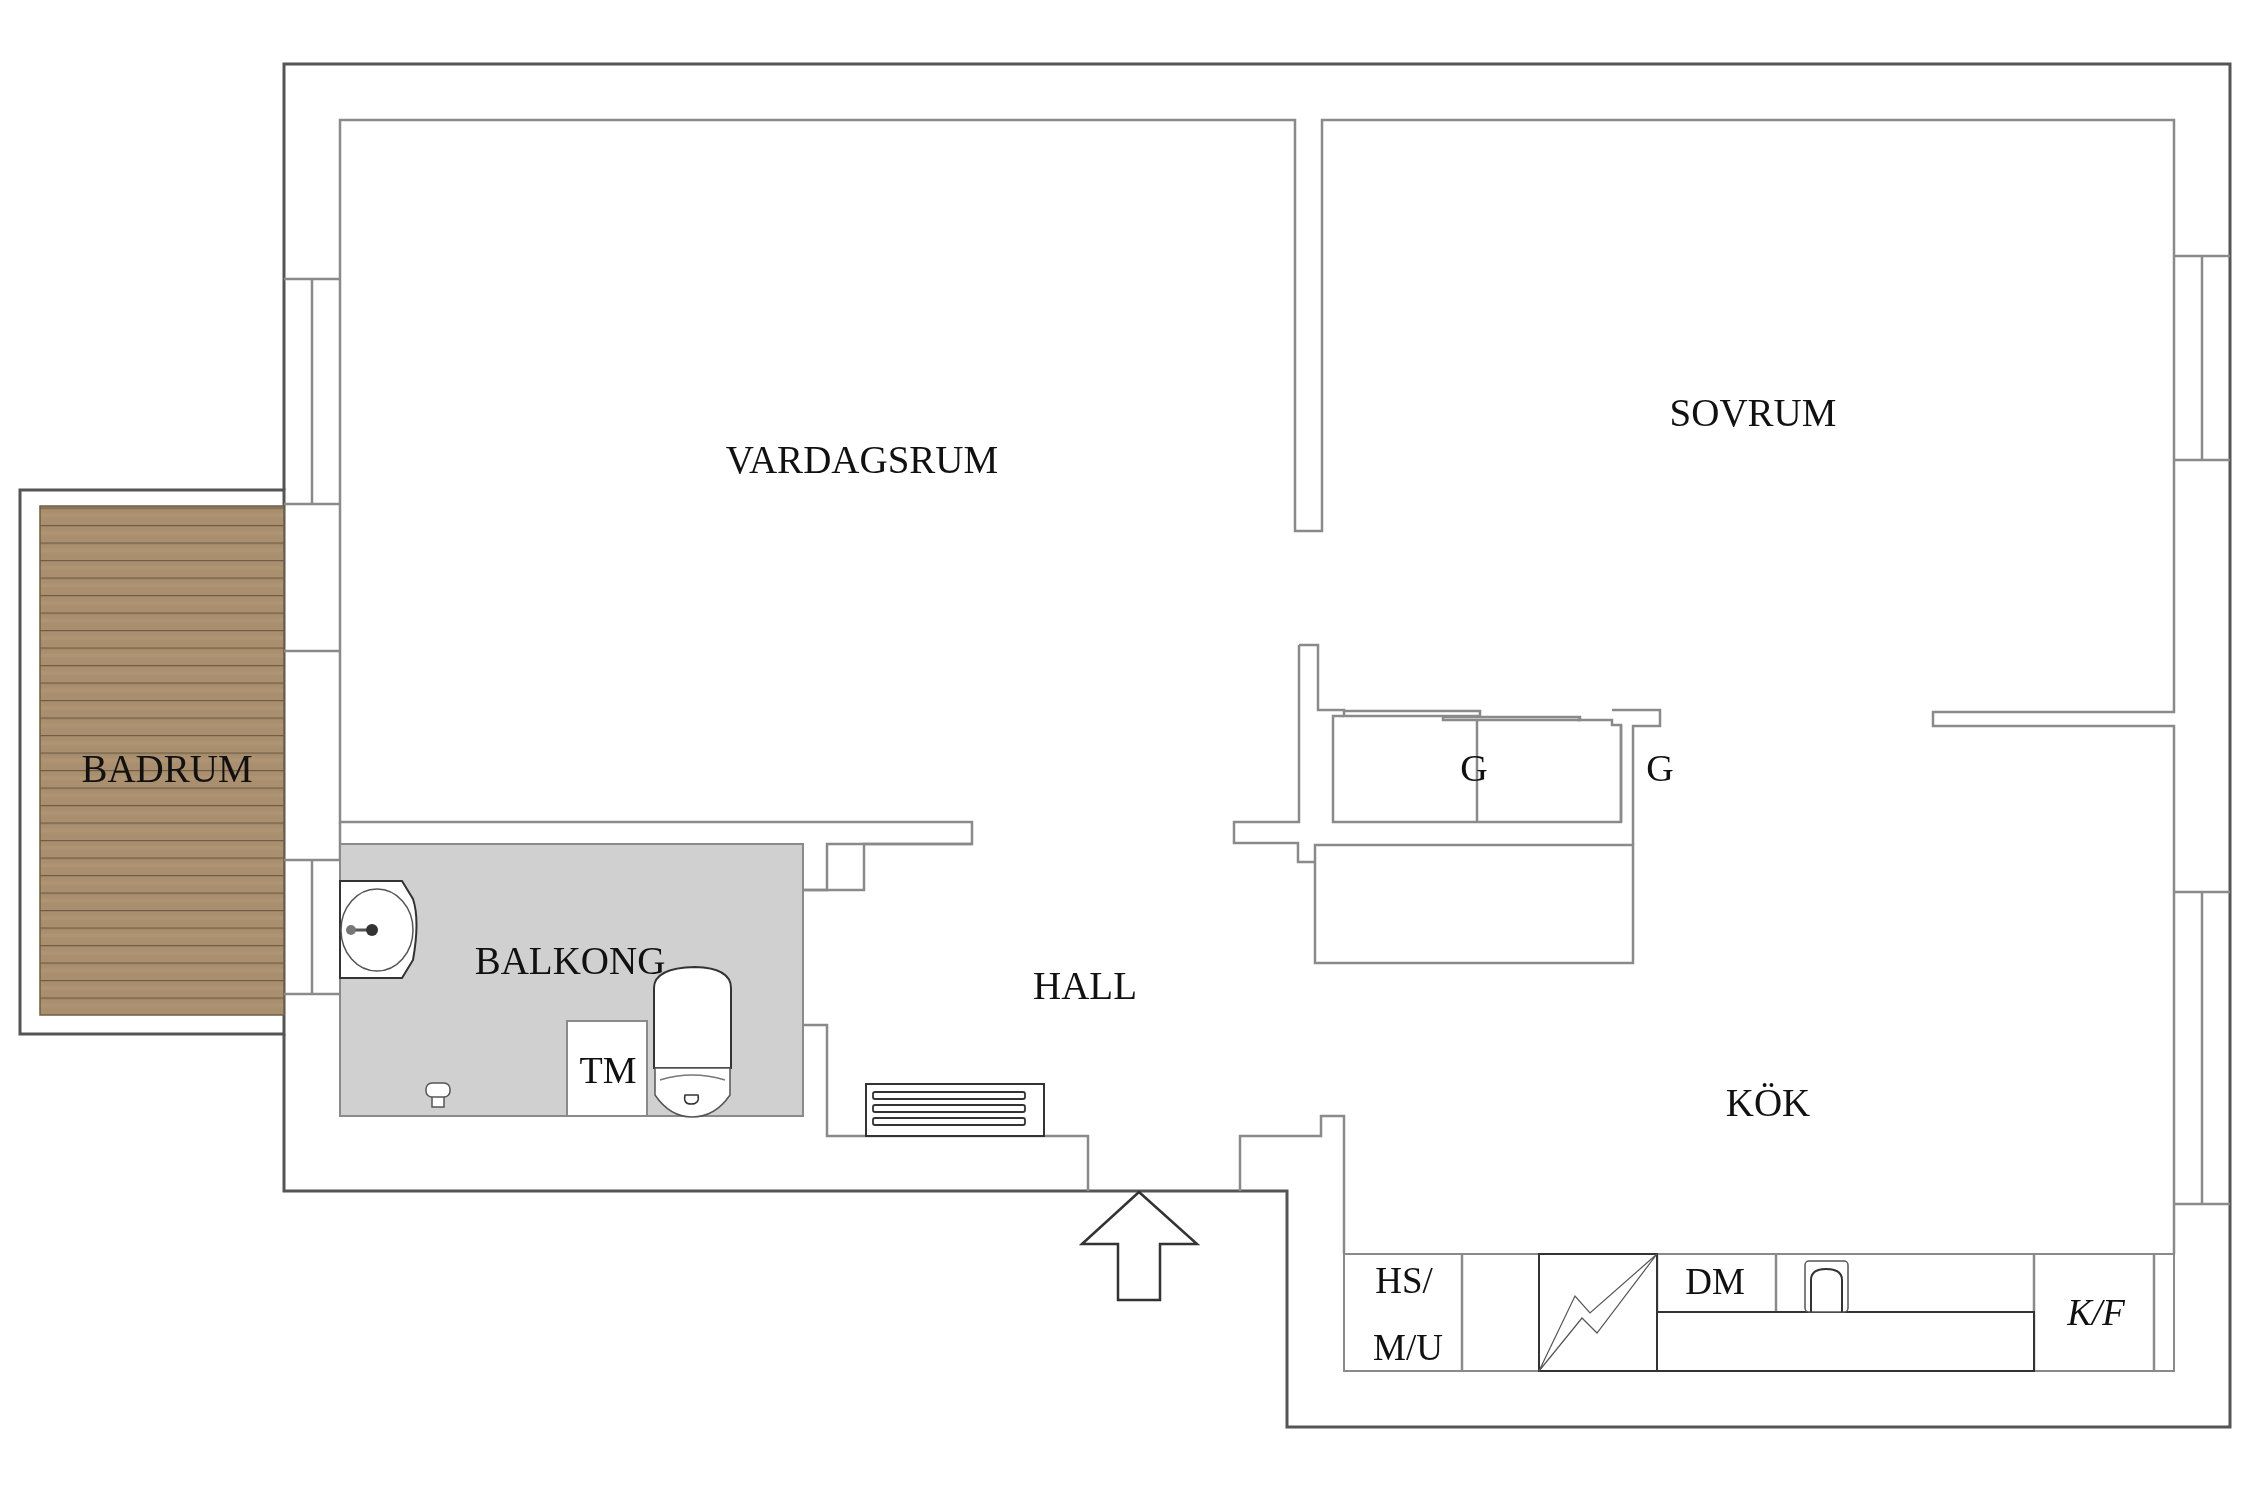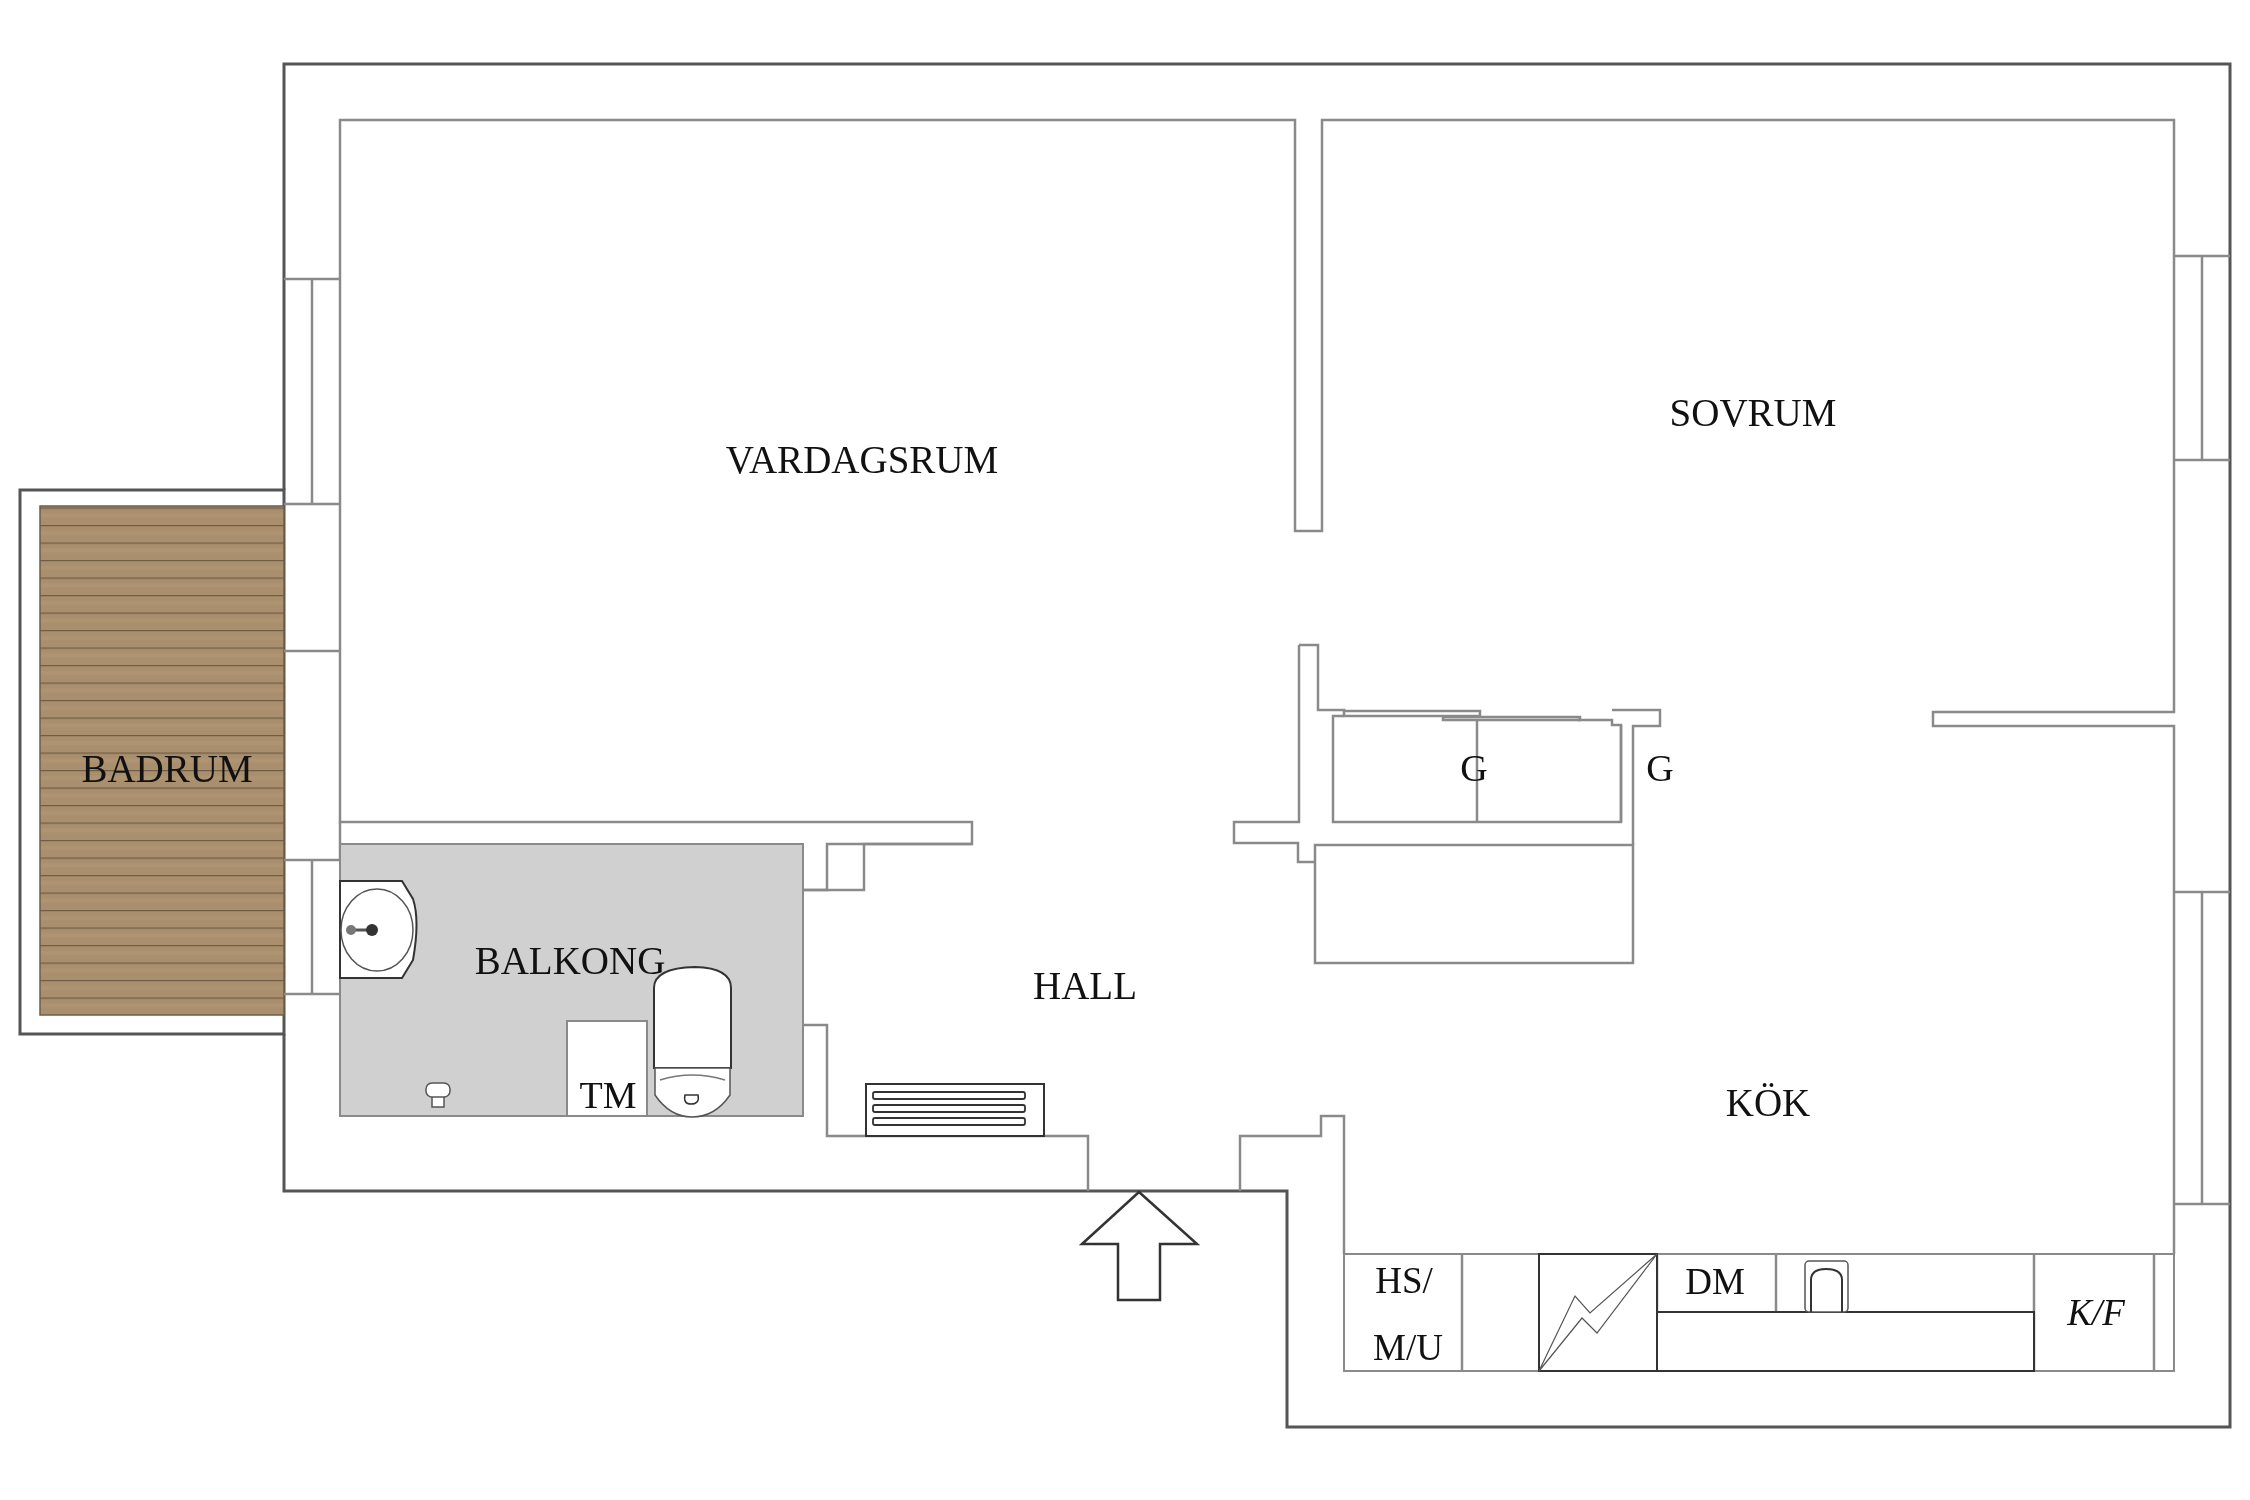--- a/index.html
+++ b/index.html
@@ -119,17 +119,17 @@
 
 <div class="label room-label" style="left:818px; top:459px;margin-left:44px;">VARDAGSRUM</div>
 <div class="label room-label" style="left:1753px; top:412px;">SOVRUM</div>
 <div class="label room-label" style="left:167px; top:768px;">BADRUM</div>
 <div class="label room-label" style="left:570px; top:960px;">BALKONG</div>
 <div class="label room-label" style="left:1085px; top:985px;">HALL</div>
 <div class="label room-label" style="left:1768px; top:1102px;">KÖK</div>
 
 <div class="label fixture-label" style="left:1474px; top:768px;">G</div>
 <div class="label fixture-label" style="left:1660px; top:768px;">G</div>
-<div class="label fixture-label" style="left:608px; top:1070px;margin-top:25px;">TM</div>
+<div class="label fixture-label" style="left:608px; top:1070px;">TM</div>
 <div class="label small-label" style="left:1404px; top:1281px;">HS/</div>
 <div class="label small-label" style="left:1408px; top:1331px;margin-top:17px;">M/U</div>
 <div class="label small-label" style="left:1715px; top:1282px;">DM</div>
 <div class="label small-label" style="left:2096px; top:1313px;font-style:italic;">K/F</div>
 
 </body></html>

